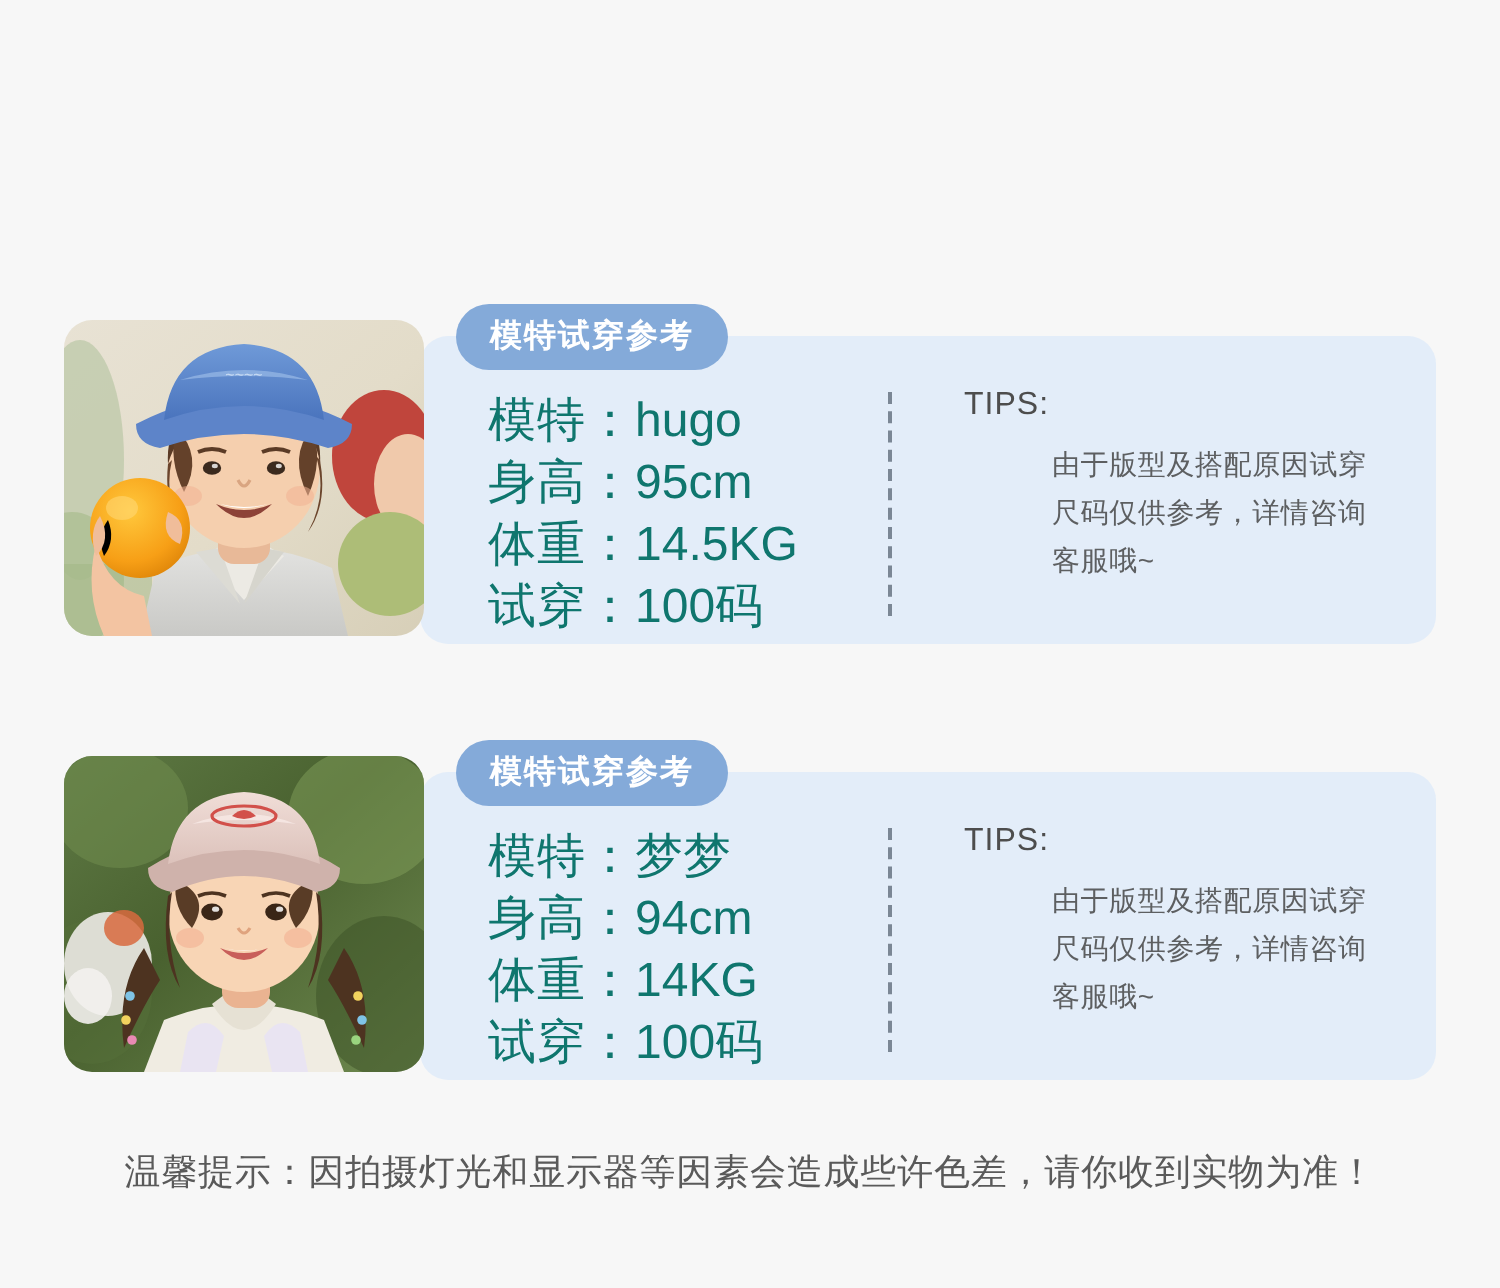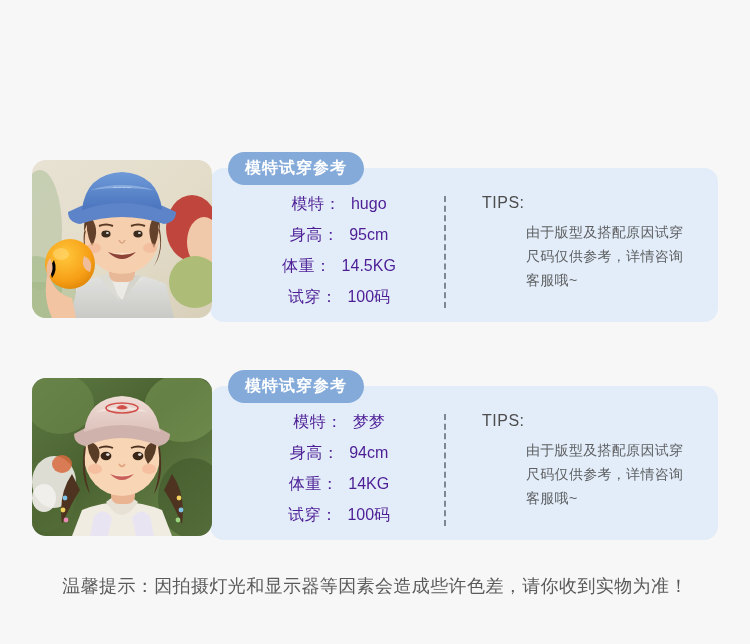--- a/index.html
+++ b/index.html
@@ -57,26 +57,25 @@
   }
 
   .specs{
     position:absolute; left:244px; top:42px;
     width:190px;
     z-index:4;
   }
   .spec-row{
     display:flex; align-items:baseline;
     height:31px;
-    font-size:16px; color:#4c1d95;
+    font-size:24px; color:#0f766e;
     white-space:nowrap;
-    justify-content:center;
   }
   .spec-label{ letter-spacing:0.5px; }
-  .spec-value{ margin-left:10px; }
+  .spec-value{ margin-left:0; }
 
   .divider{
     position:absolute; left:444px; top:44px;
     width:0; height:112px;
     border-left:2px dashed #7b8795;
     z-index:4;
   }
 
   .tips{
     position:absolute; left:482px; top:42px;

